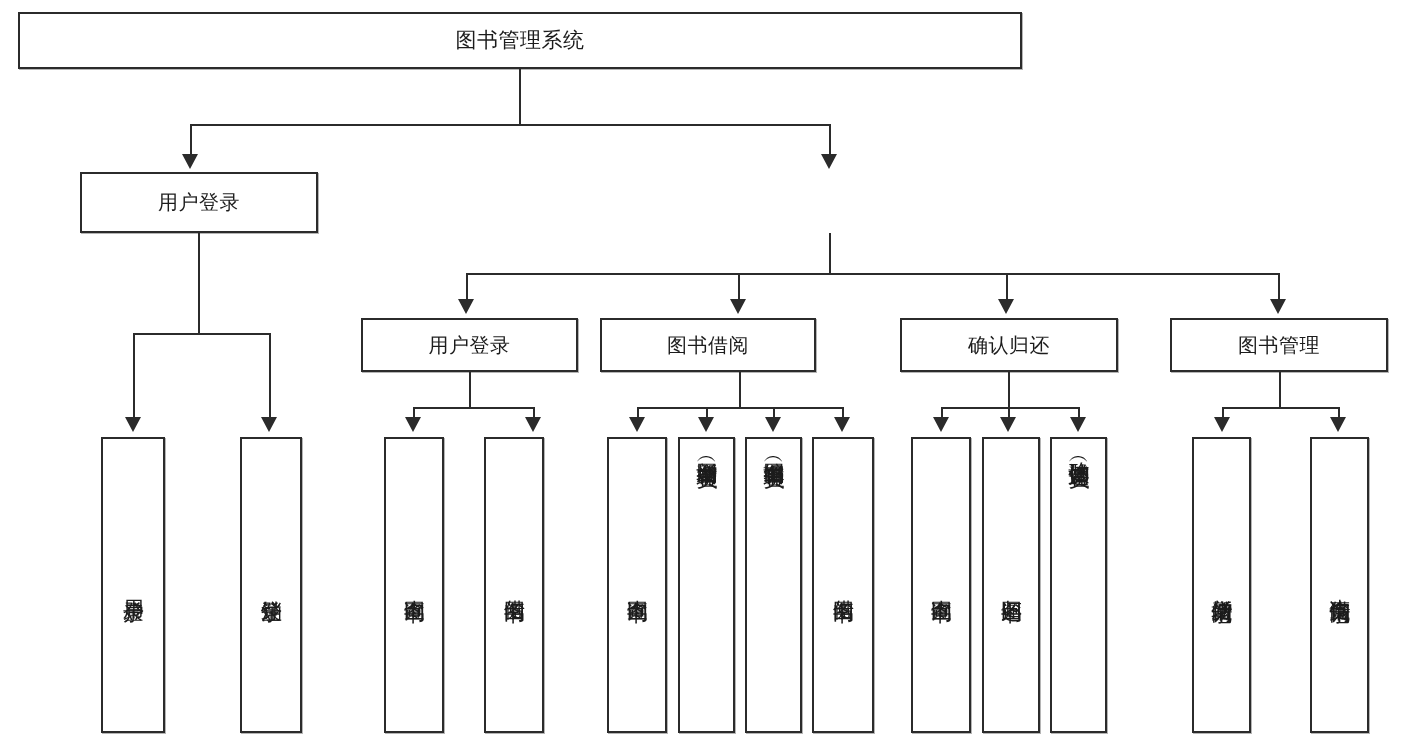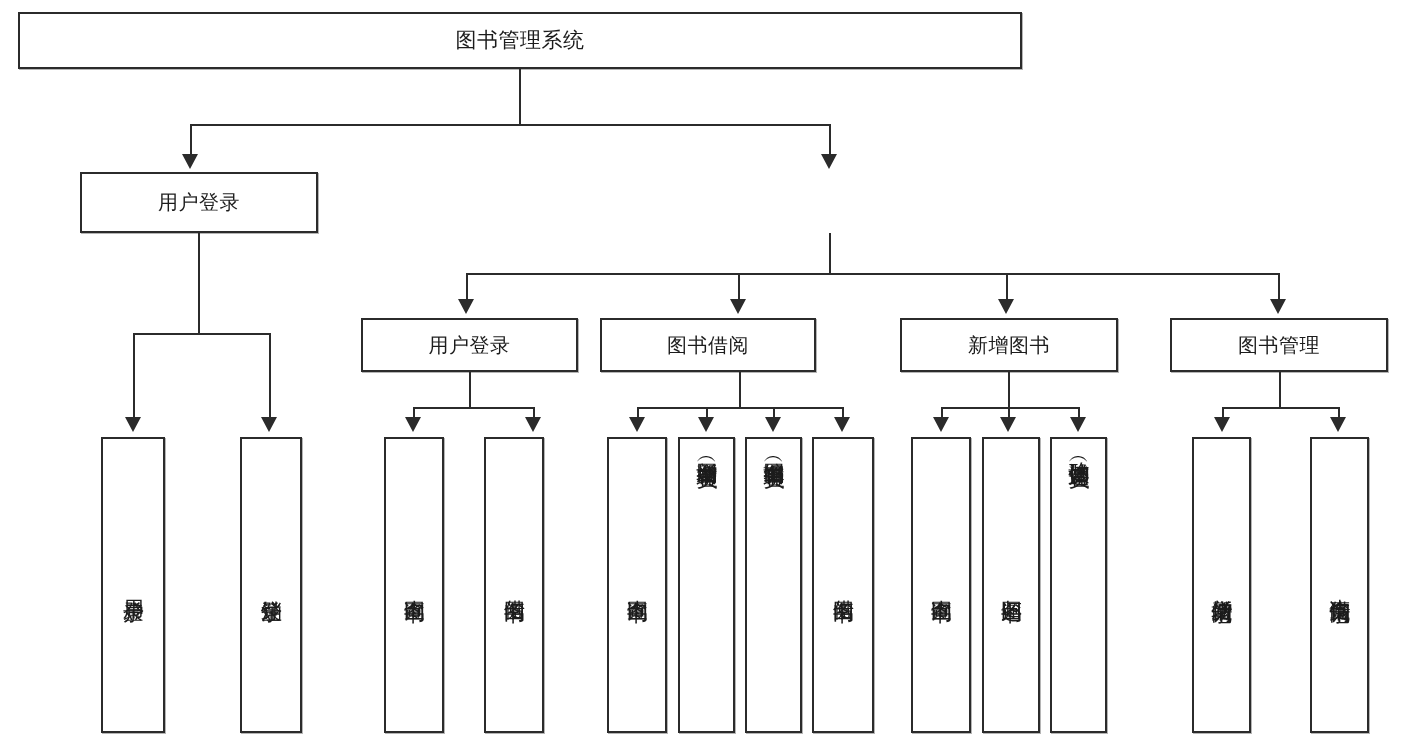--- a/index.html
+++ b/index.html
@@ -127,21 +127,21 @@
 
   <div class="node" style="left:361px;top:318px;width:217px;height:54px;">
     <span class="label">用户登录</span>
   </div>
 
   <div class="node" style="left:600px;top:318px;width:216px;height:54px;">
     <span class="label">图书借阅</span>
   </div>
 
   <div class="node" style="left:900px;top:318px;width:218px;height:54px;">
-    <span class="label">新增图书</span>
+    <span class="label">确认归还</span>
   </div>
 
   <div class="node" style="left:1170px;top:318px;width:218px;height:54px;">
     <span class="label">图书管理</span>
   </div>
 
   <div class="vline" style="left:469px;top:372px;height:35px;"></div>
   <div class="hline" style="left:413px;top:407px;width:120px;"></div>
   <div class="vline" style="left:413px;top:407px;height:12px;"></div>
   <div class="arrow" style="left:405px;top:417px;"></div>

